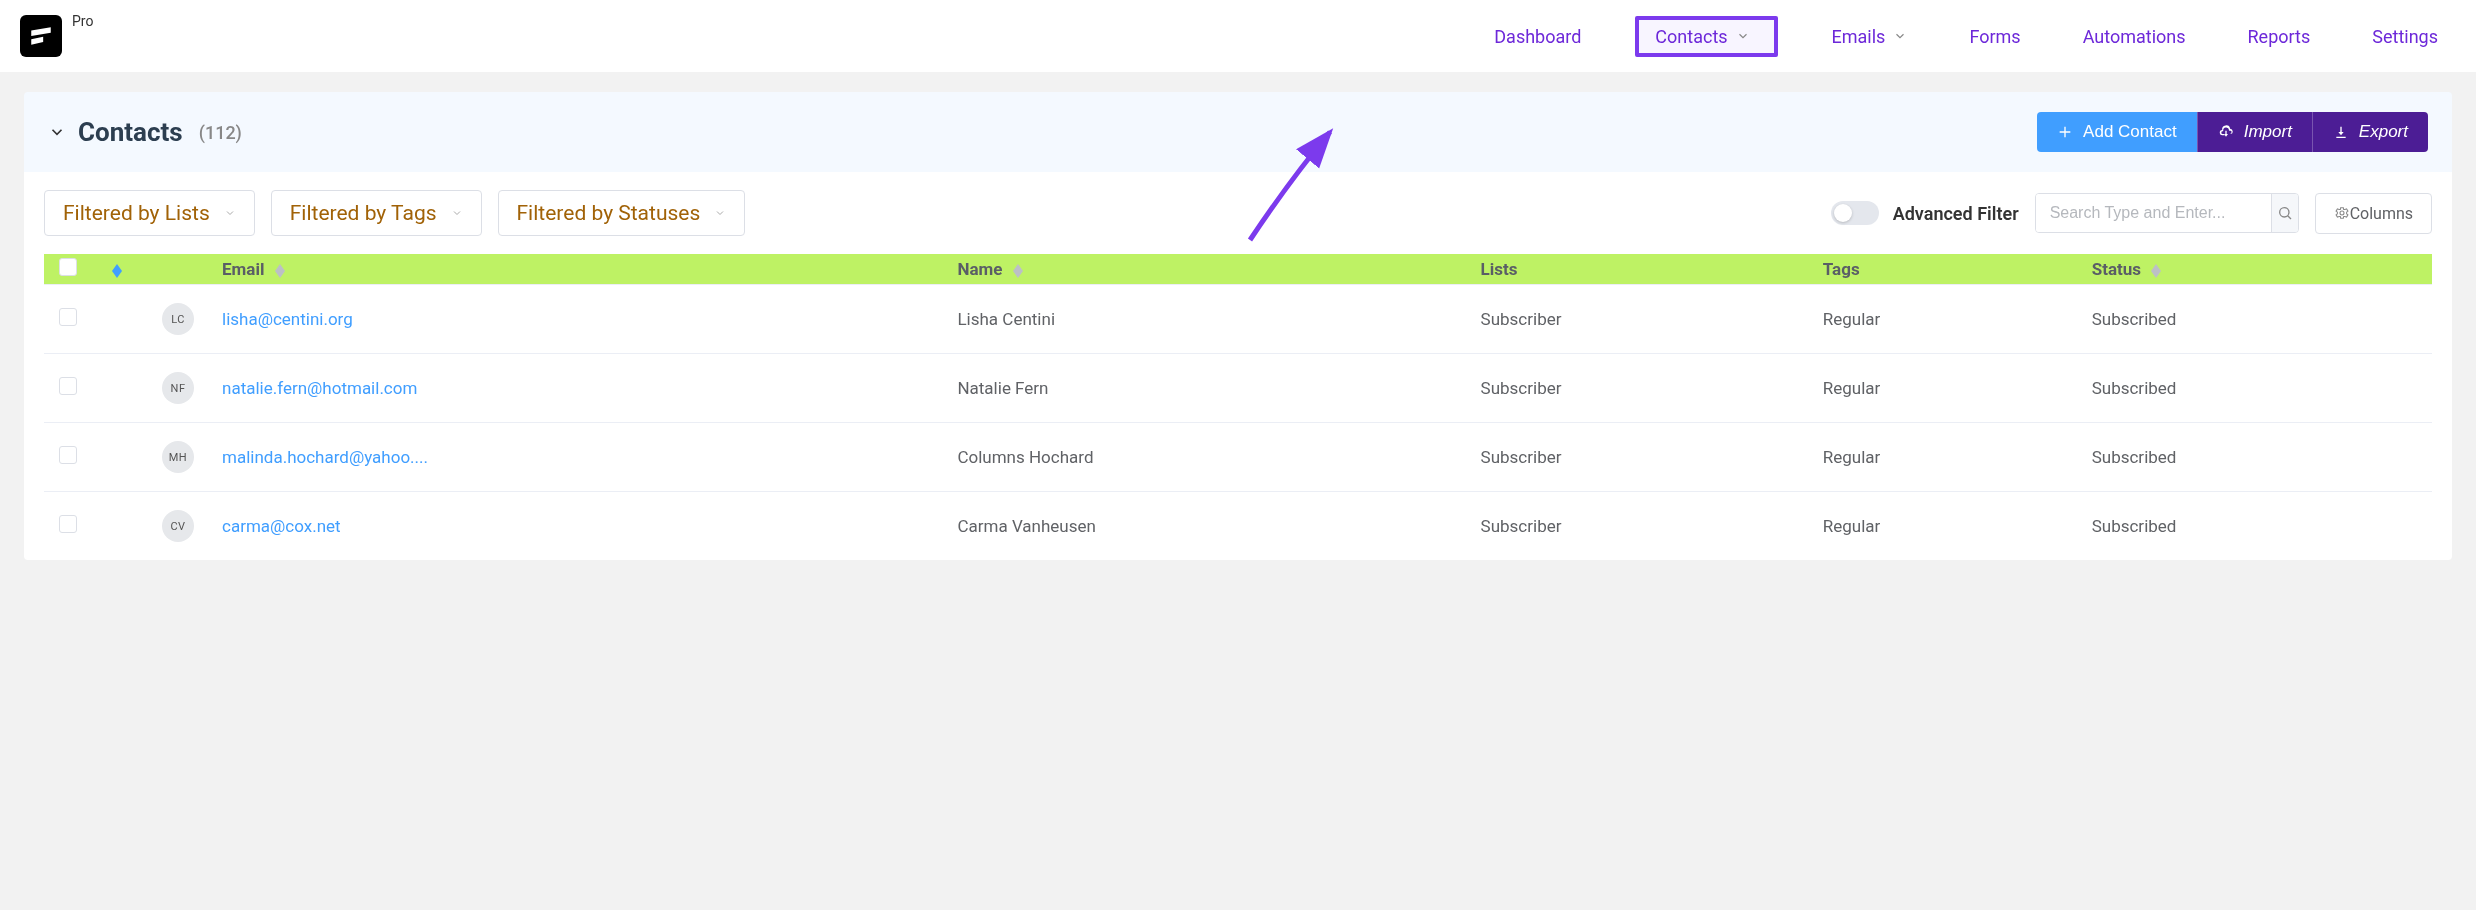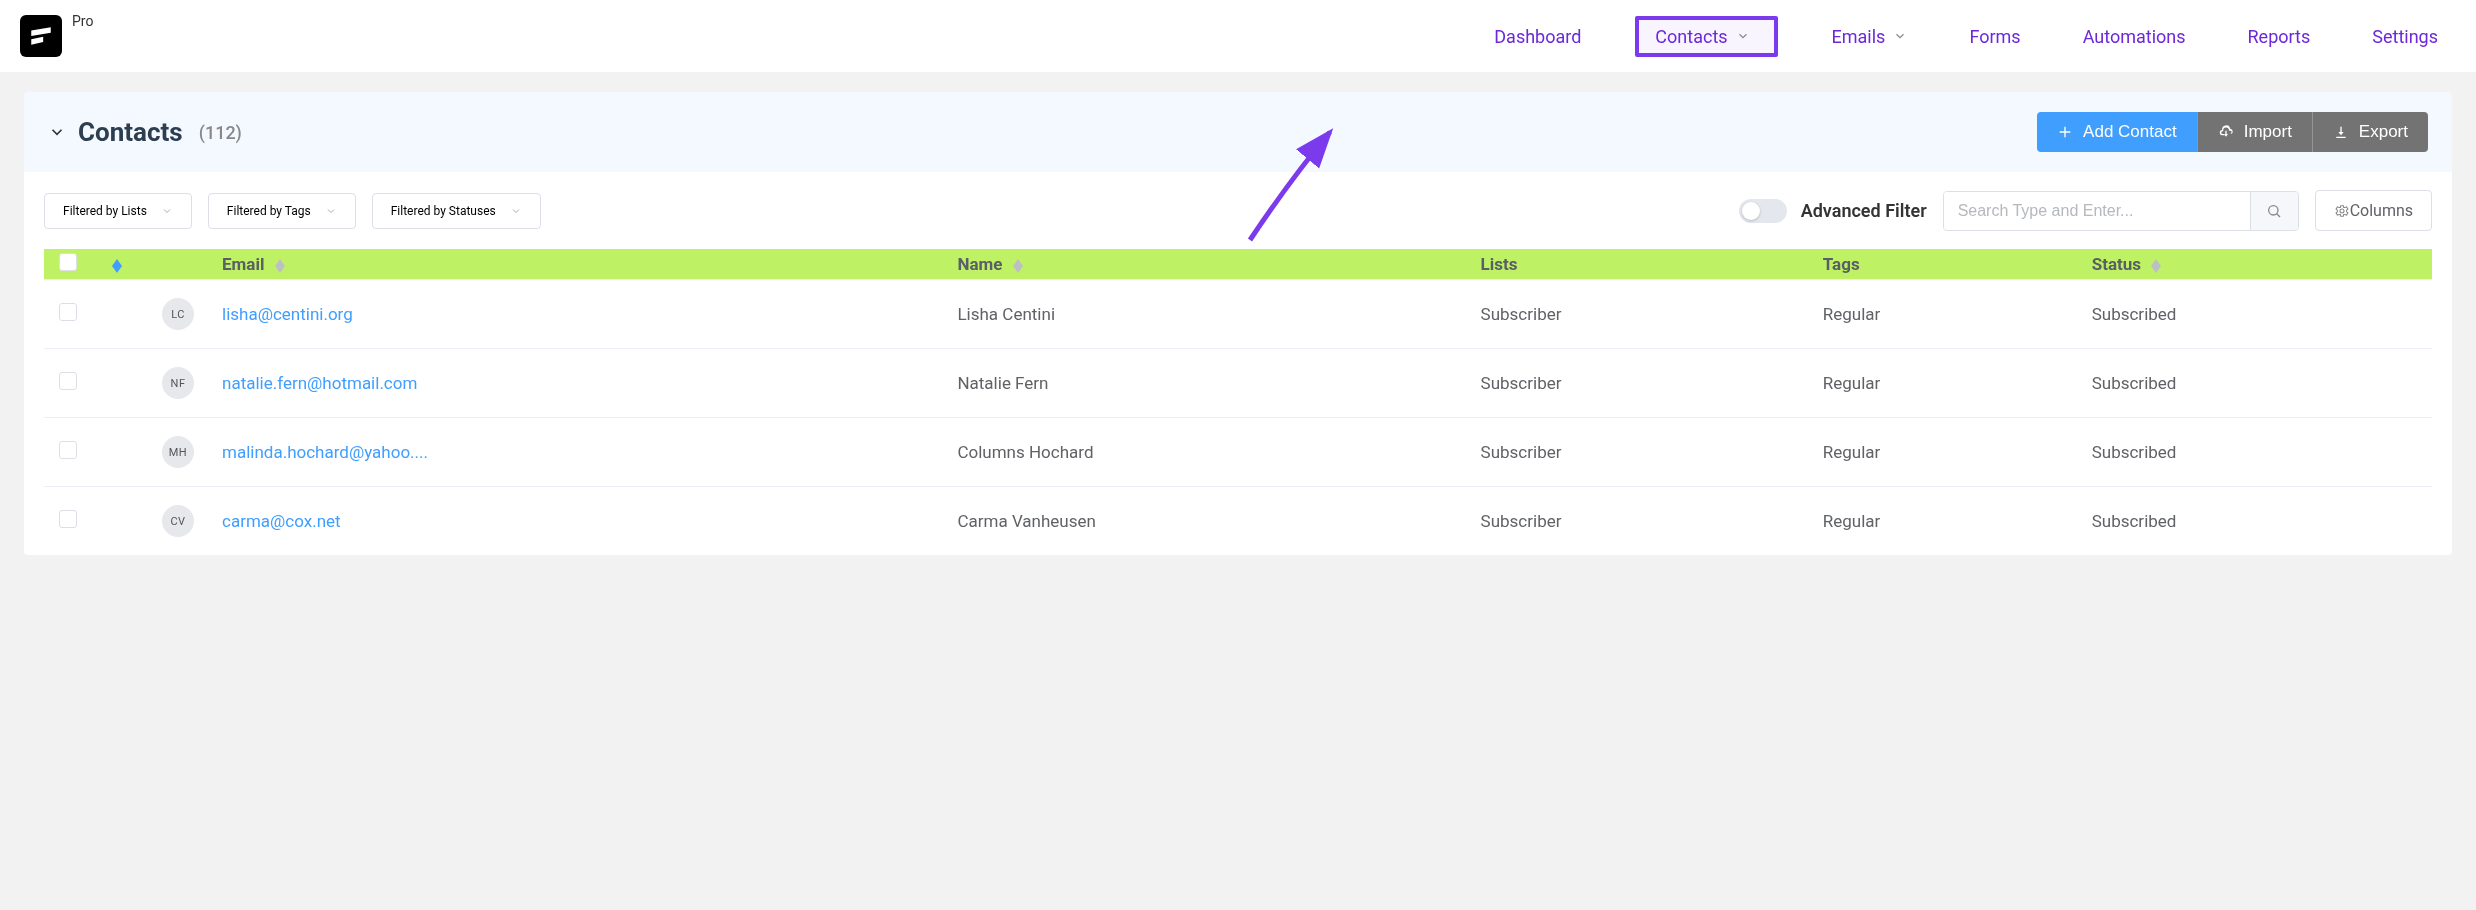--- a/index.html
+++ b/index.html
@@ -51,49 +51,49 @@
   .panel-title .chev svg { width:18px; height:18px; stroke:#333; stroke-width:2.2;}
   .title-text { font-size:26px; font-weight:700; color:#2c3e50; }
   .title-count { font-size:18px; color:#888; margin-left:4px; font-weight:500;}
   .header-actions { margin-left:auto; display:flex; }
   .btn {
     display:flex; align-items:center; gap:10px;
     padding: 10px 20px; font-size:17px; cursor:pointer; color:#fff;
     border:none;
   }
   .btn-primary { background:#409eff; border-radius:4px 0 0 4px;margin-left:28px;}
-  .btn-grey { background:#737373; border-left:1px solid rgba(255,255,255,0.25);}
+  .btn-grey { background:#4c1d95; border-left:1px solid rgba(255,255,255,0.25);font-style:italic;}
   .btn-grey.last { border-radius:0 4px 4px 0;}
   .btn svg { width:16px; height:16px; fill:#fff; }
 
   .panel-body { background:#fff; padding: 18px 20px 0; border-radius:0 0 4px 4px;}
   .filter-row { display:flex; align-items:center; gap:16px; }
   .pill {
     display:flex; align-items:center; gap:14px;
     border:1px solid #dcdfe6; border-radius:4px;
-    padding:10px 18px; font-size:12px; color:#000000; cursor:pointer;
+    padding:10px 18px; font-size:21px; color:#a16207; cursor:pointer;
     background:#fff;
   }
   .pill .chev svg { width:12px; height:12px; stroke:#aaa;}
   .filter-spacer { flex:1; }
   .toggle-wrap { display:flex; align-items:center; gap:14px; }
   .toggle {
     width:48px; height:24px; background:#e4e7ed; border-radius:999px;
     position:relative;
   }
   .toggle::after {
     content:""; position:absolute; left:3px; top:3px;
     width:18px; height:18px; background:#fff; border-radius:50%;
     box-shadow:0 1px 3px rgba(0,0,0,.2);
   }
   .toggle-label { font-size:18px; font-weight:600; color:#333;}
   .search-wrap {
     display:flex; align-items:stretch;
     border:1px solid #dcdfe6; border-radius:4px; overflow:hidden;
-    width:356px;
+    width:264px;
   }
   .search-input {
     flex:1; border:none; outline:none; padding:10px 14px; font-size:16px;
     color:#333;
   }
   .search-input::placeholder { color:#b5b8bd; }
   .search-btn {
     width:48px; background:#f5f7fa; border:none; border-left:1px solid #dcdfe6;
     display:flex; align-items:center; justify-content:center; cursor:pointer;
   }

